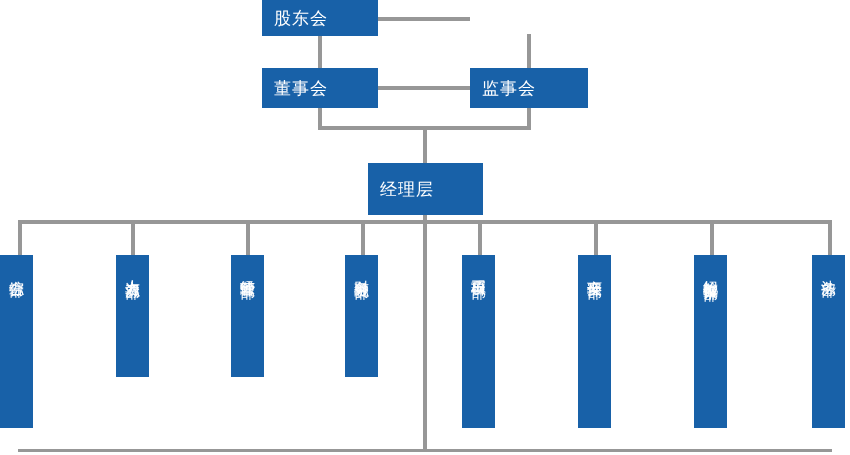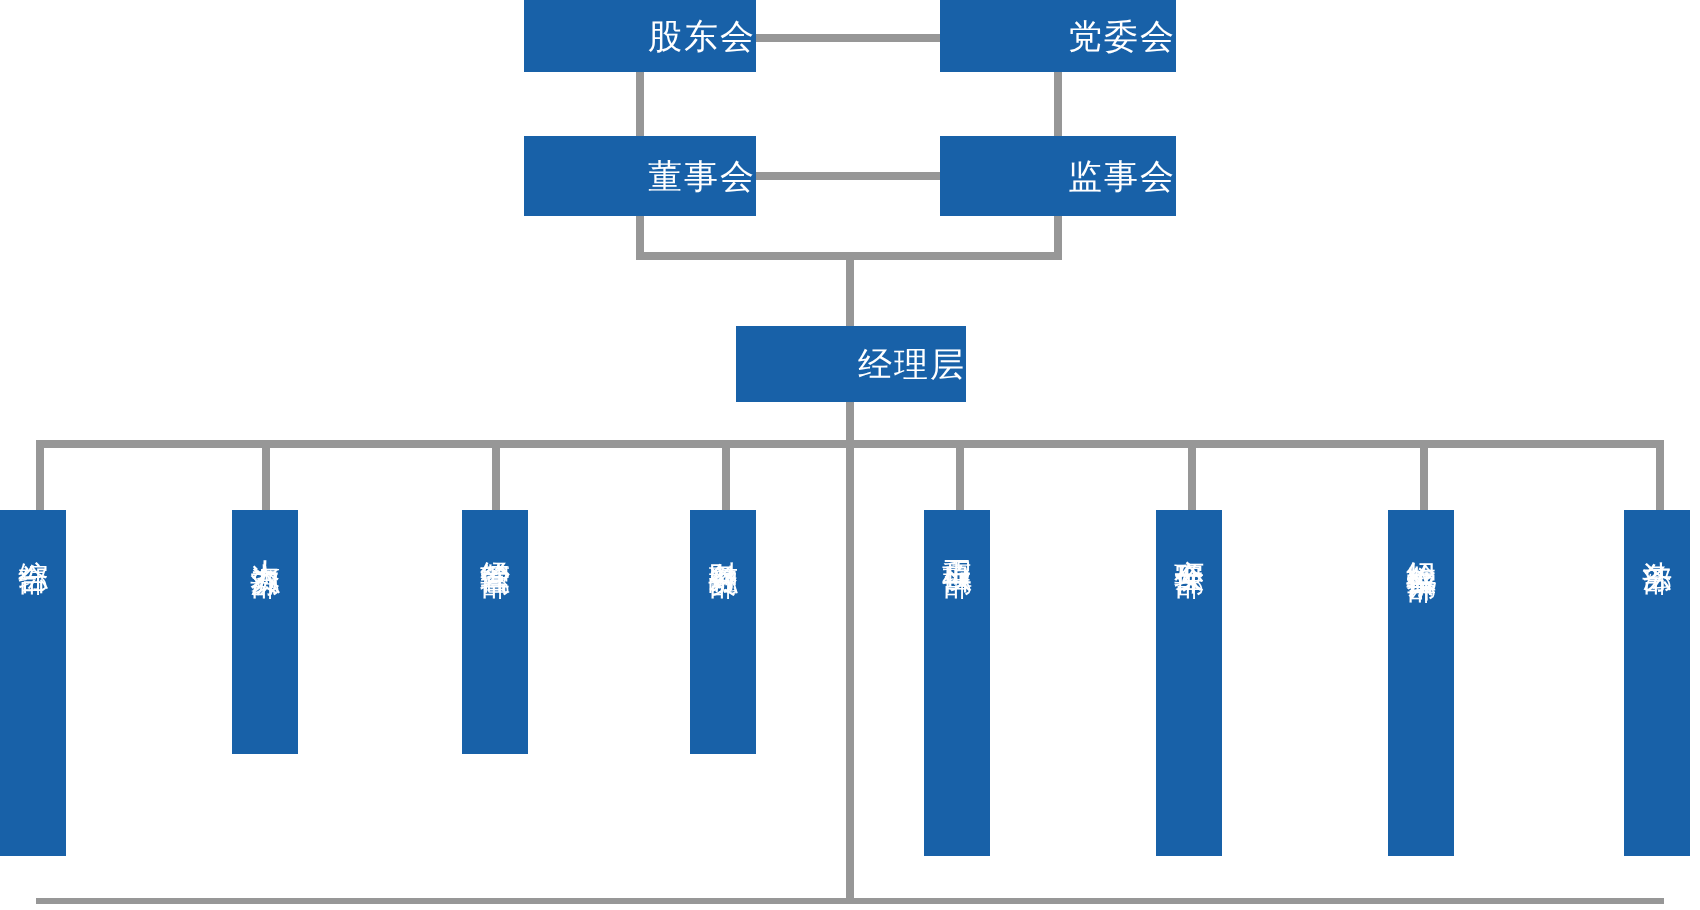--- a/index.html
+++ b/index.html
@@ -22,23 +22,24 @@
   .box {
     position: absolute;
     background: #1861a8;
     color: #ffffff;
     box-sizing: border-box;
     z-index: 3;
   }
   .box.h {
     display: flex;
     align-items: center;
-    justify-content: flex-end;
+    justify-content: flex-start;
     font-size: 17px;
     letter-spacing: 1px;
+    padding-left: 12px;
   }
   
   .box.v {
     display: flex;
     align-items: flex-start;
     justify-content: center;
     padding-top: 13px;
     font-size: 15px;
   }
   .box.v .vtext {
@@ -67,23 +68,20 @@
 <body>
 
 <div id="chart">
 
   <div class="line h" style="left:378px; top:17px; width:92px;"></div>
 
   <div class="box h" style="left:262px; top:0px; width:116px; height:36px;">
     <span>股东会</span>
   </div>
 
-  <div class="box h" style="left:470px; top:0px; width:118px; height:36px;">
-    <span>党委会</span>
-  </div>
 
   <div class="line v" style="left:318px; top:34px; height:36px;"></div>
   <div class="line v" style="left:527px; top:34px; height:36px;"></div>
 
   <div class="line h" style="left:378px; top:86px; width:92px;"></div>
 
   <div class="box h" style="left:470px; top:68px; width:118px; height:40px;">
     <span>监事会</span>
   </div>
 
@@ -91,21 +89,21 @@
     <span>董事会</span>
   </div>
 
   <div class="line v" style="left:318px; top:106px; height:24px;"></div>
   <div class="line v" style="left:527px; top:106px; height:24px;"></div>
 
   <div class="line h" style="left:318px; top:126px; width:213px;"></div>
 
   <div class="line v" style="left:423px; top:126px; height:37px;"></div>
 
-  <div class="box h" style="left:368px; top:163px; width:115px; height:38px;">
+  <div class="box h" style="left:368px; top:163px; width:115px; height:52px;">
     <span>经理层</span>
   </div>
 
   <div class="line v" style="left:423px; top:201px; height:23px;"></div>
 
   <div class="line h" style="left:18px; top:220px; width:814px;"></div>
 
   <div class="line v" style="left:423px; top:220px; height:230px;"></div>
 
   <div class="line v" style="left:18px; top:220px; height:37px;"></div>

